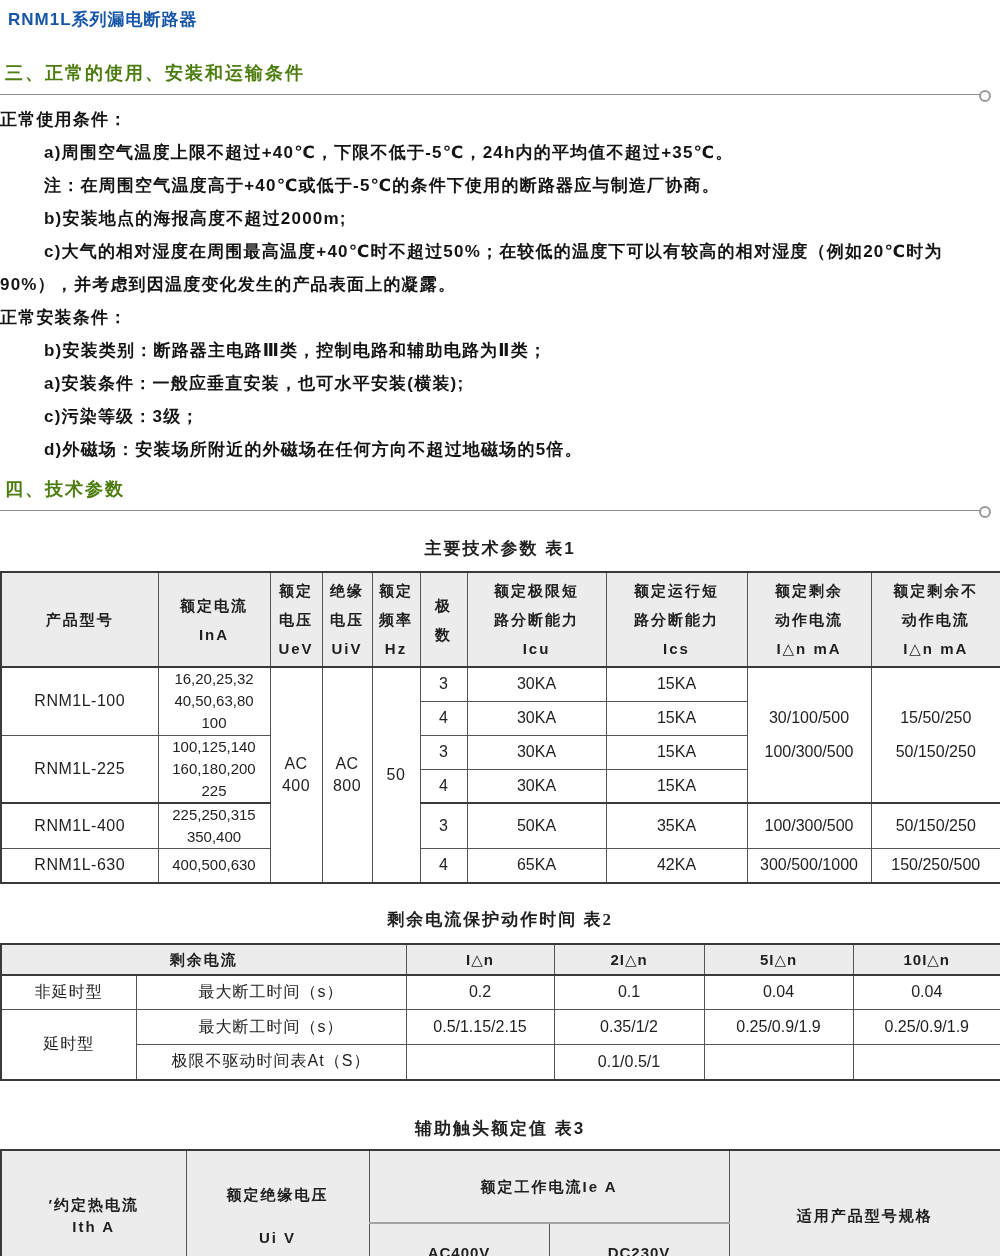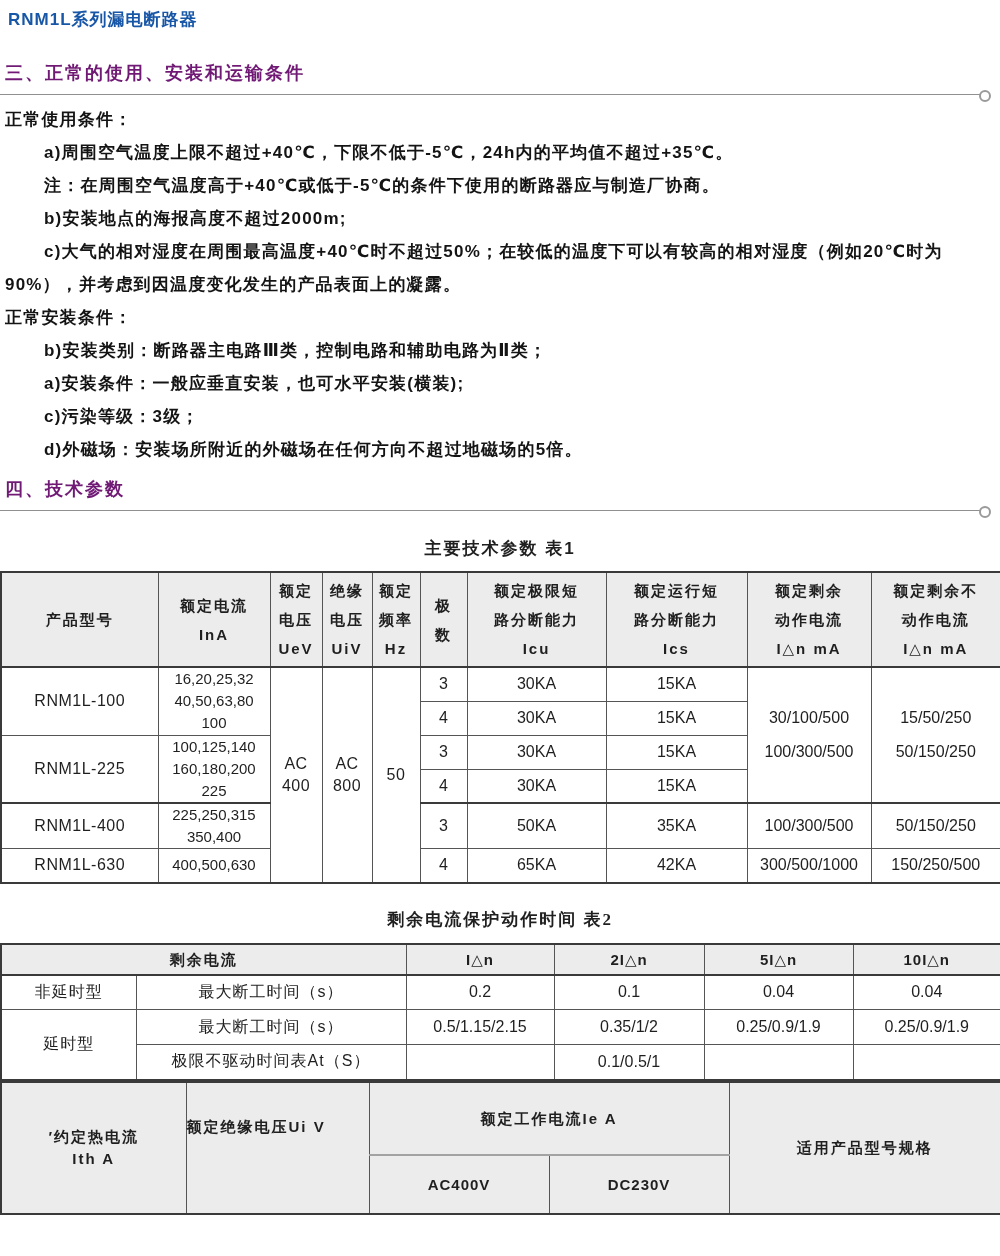--- a/index.html
+++ b/index.html
@@ -12,34 +12,34 @@
   .page { width:1000px; }
 
   .doc-title {
     margin:0; padding:8px 0 0 8px;
     font-size:17px; font-weight:bold; letter-spacing:1px;
     color:#1857a7;
   }
   .sec-head {
     margin:30px 0 0 0; padding-left:5px;
     font-size:18px; font-weight:bold; letter-spacing:2px;
-    color:#701a75;
+    color:#4d7c0f;
   }
   .sec-head.tech { margin-top:11px; }
   .rule { position:relative; height:10px; margin-top:5px; }
   .rule-line { position:absolute; top:4px; left:0; width:980px; border-top:1px solid #909090; }
   .rule-circle {
     position:absolute; top:0; left:979px;
     width:8px; height:8px; border:2px solid #9a9a9a; border-radius:50%;
     background:#ffffff;
   }
 
   .paras { margin-top:3px; }
   .para {
-    margin:0; padding-left:5px;
+    margin:0; 
     font-size:17px; line-height:33px; letter-spacing:1.2px;
     font-weight:bold; color:#141414; white-space:nowrap;
   }
   .para.indent { padding-left:44px; }
 
   .tbl-title {
     margin:0; text-align:center;
     font-size:17px; font-weight:bold; letter-spacing:2px; color:#1f1f1f;
   }
   .tbl-title.t1t { margin-top:21px; margin-bottom:11px; }
@@ -76,21 +76,21 @@
   .t2 tbody tr { height:35px; }
   .t2 td { letter-spacing:1px; }
   .t2 td.val { letter-spacing:0; }
 
   .t3 thead tr.h1 { height:40px; }
   .t3 thead tr.h2 { height:32px; }
   .t3 thead tr.h2 th { border-bottom:2px solid #3a3a3a; }
   .t3 thead tr.h1 th[colspan] { border-bottom:2px solid #a3a3a3; }
   .t3 th.pre { line-height:22px; }
   .t3 .ui-flex {
-    display:flex; flex-direction:row; justify-content:flex-start;
+    display:flex; flex-direction:column; justify-content:space-between;
     height:72px;
   }
 </style>
 </head>
 <body>
 
 <div class="page">
 
   <h1 class="doc-title">RNM1L系列漏电断路器</h1>
 
@@ -265,20 +265,21 @@
         <tr>
           <td>极限不驱动时间表At（S）</td>
           <td class="val"></td>
           <td class="val">0.1/0.5/1</td>
           <td class="val"></td>
           <td class="val"></td>
         </tr>
       </tbody>
     </table>
 
+    <p class="tbl-title t3t">辅助触头额定值 表3</p>
     <table class="t3">
       <colgroup>
         <col style="width:185px">
           <col style="width:183px">
           <col style="width:180px">
         <col style="width:180px">
           <col style="width:272px">
       </colgroup>
       <thead>
         <tr class="h1">

